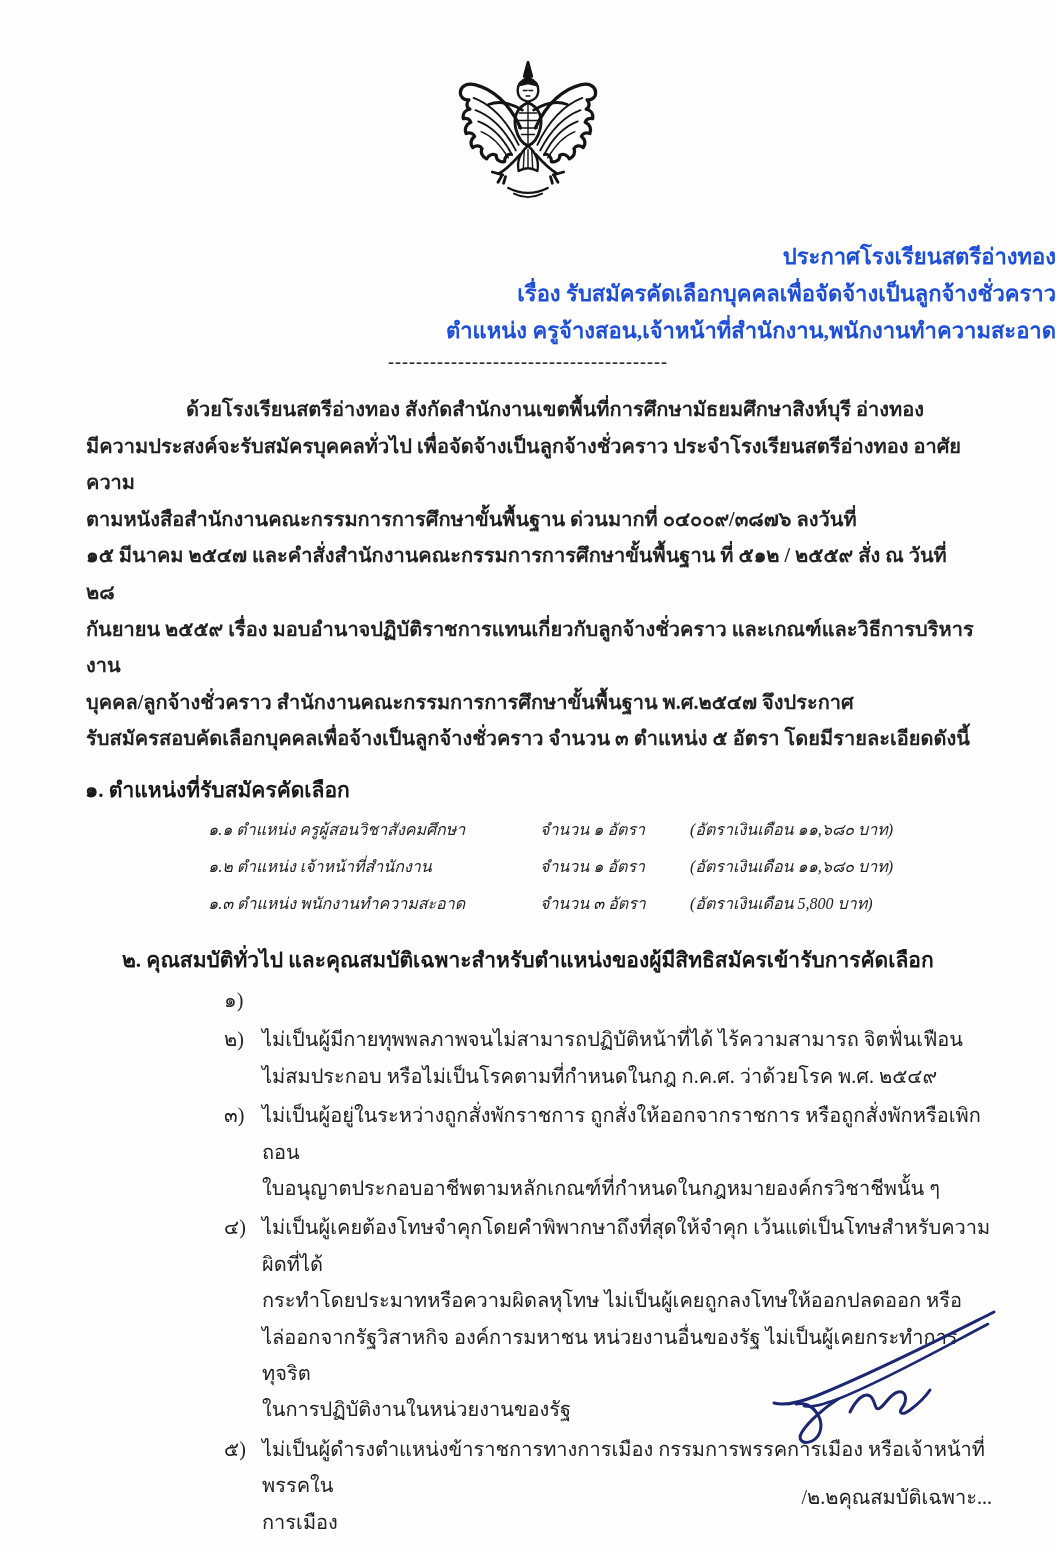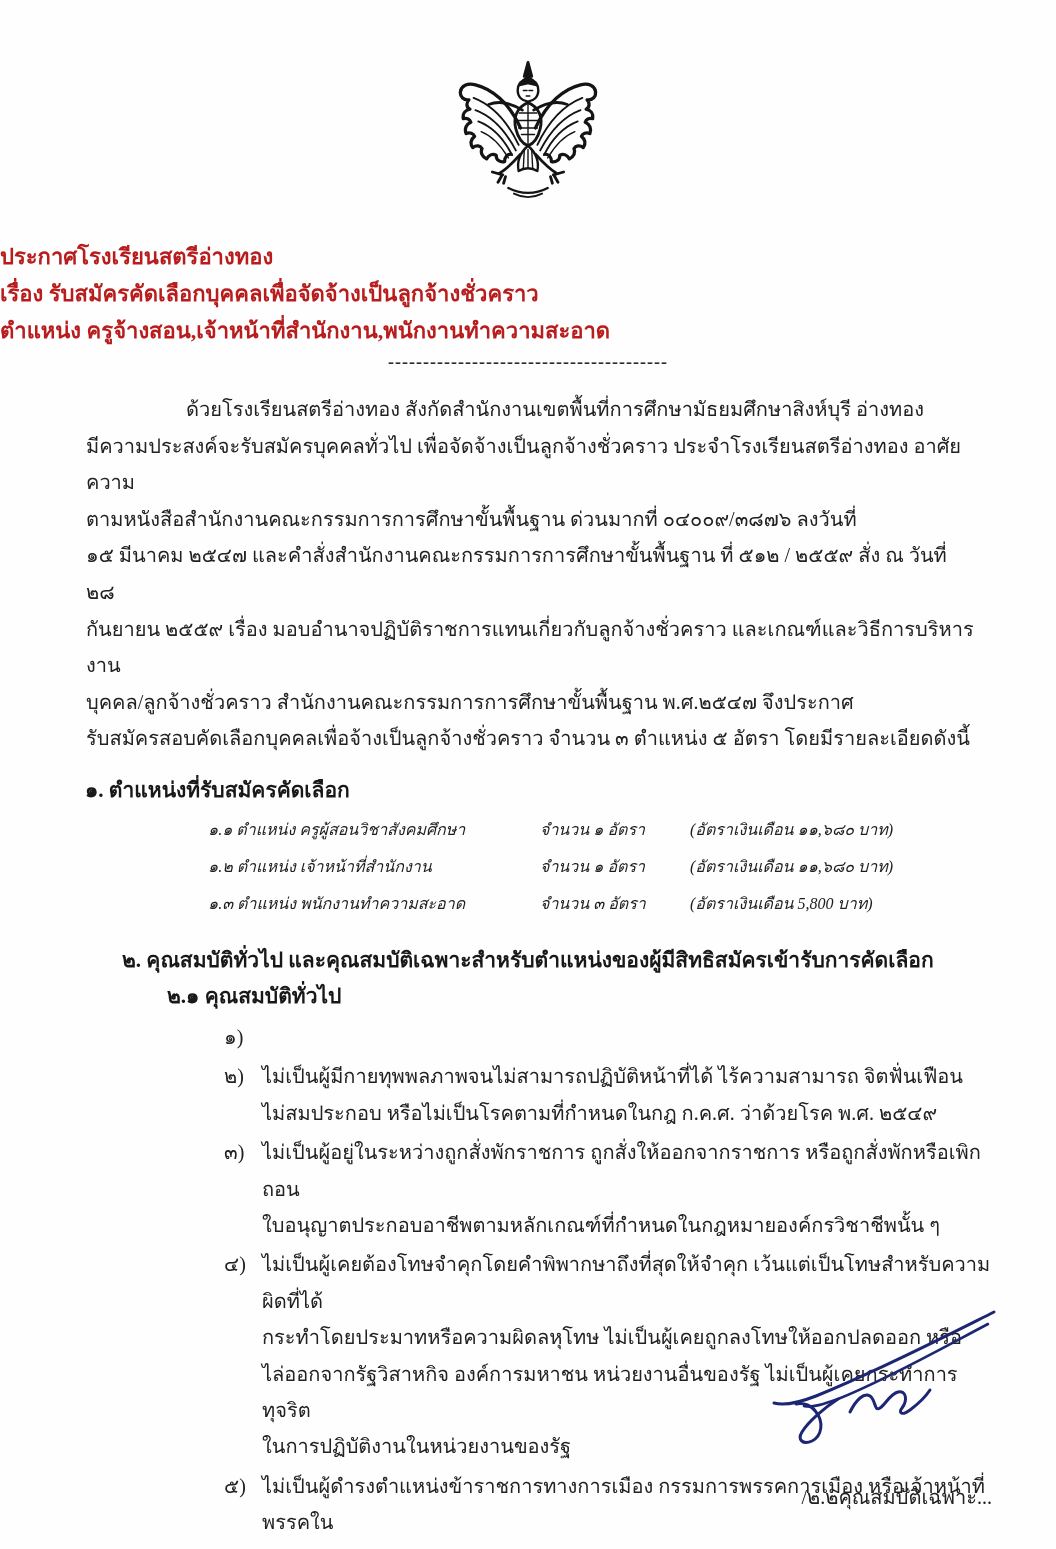--- a/index.html
+++ b/index.html
@@ -5,28 +5,29 @@
   html,body{margin:0;padding:0;background:#ffffff;}
   .page{
     position:relative;
     width:1056px;height:1549px;
     background:#fefefe;
     font-family:"Liberation Serif","DejaVu Serif",serif;
     color:#1e1e1e;
     overflow:hidden;
   }
   .emblem-wrap{padding-top:56px;text-align:center;}
-  .title-block{margin-top:6px;text-align:left;font-weight:bold;font-size:22px;line-height:37px;color:#b91c1c;}
+  .title-block{margin-top:6px;text-align:right;font-weight:bold;font-size:22px;line-height:37px;color:#1d4ed8;}
   .divider{text-align:center;font-weight:bold;font-size:18px;letter-spacing:1px;color:#2b2b2b;line-height:26px;}
   .intro{
     margin:16px 78px 0 86px;
     font-size:20px;line-height:36.6px;
     white-space:pre-line;
     text-indent:100px;
     color:#222;
+    font-weight:bold;
   }
   .s1-head{margin:16px 0 0 85px;font-weight:bold;font-size:21px;line-height:34px;color:#181818;}
   .s1-rows{margin:4px 0 0 208px;font-size:16px;font-style:italic;}
   .s1-row{display:grid;grid-template-columns:332px 150px auto;line-height:37px;}
   .s2-head{margin:20px 0 0 122px;font-weight:bold;font-size:21px;line-height:36px;color:#181818;}
   .s2-sub{margin:0 0 0 167px;font-weight:bold;font-size:21px;line-height:37px;color:#181818;}
   .quals{margin:4px 60px 0 224px;font-size:20px;}
   .qual{display:flex;margin:3px 0;line-height:36.4px;color:#222;}
   .qual .num{flex:none;width:38px;}
   .qual .txt{white-space:pre-line;}
@@ -109,21 +110,20 @@
       <span>(อัตราเงินเดือน ๑๑,๖๘๐ บาท)</span>
     </div>
     <div class="s1-row">
       <span>๑.๓ ตำแหน่ง พนักงานทำความสะอาด</span>
       <span>จำนวน ๓ อัตรา</span>
       <span>(อัตราเงินเดือน 5,800  บาท)</span>
     </div>
   </div>
 
   <div class="s2-head">๒. คุณสมบัติทั่วไป และคุณสมบัติเฉพาะสำหรับตำแหน่งของผู้มีสิทธิสมัครเข้ารับการคัดเลือก</div>
-  <div class="s2-sub">๒.๑ คุณสมบัติทั่วไป</div>
 
   <div class="quals">
     <div class="qual">
       <span class="num">๑)</span>
     </div>
     <div class="qual">
       <span class="num">๒)</span>
       <span class="txt">ไม่เป็นผู้มีกายทุพพลภาพจนไม่สามารถปฏิบัติหน้าที่ได้ ไร้ความสามารถ จิตฟั่นเฟือน
 ไม่สมประกอบ หรือไม่เป็นโรคตามที่กำหนดในกฎ ก.ค.ศ.  ว่าด้วยโรค พ.ศ. ๒๕๔๙</span>
     </div>

